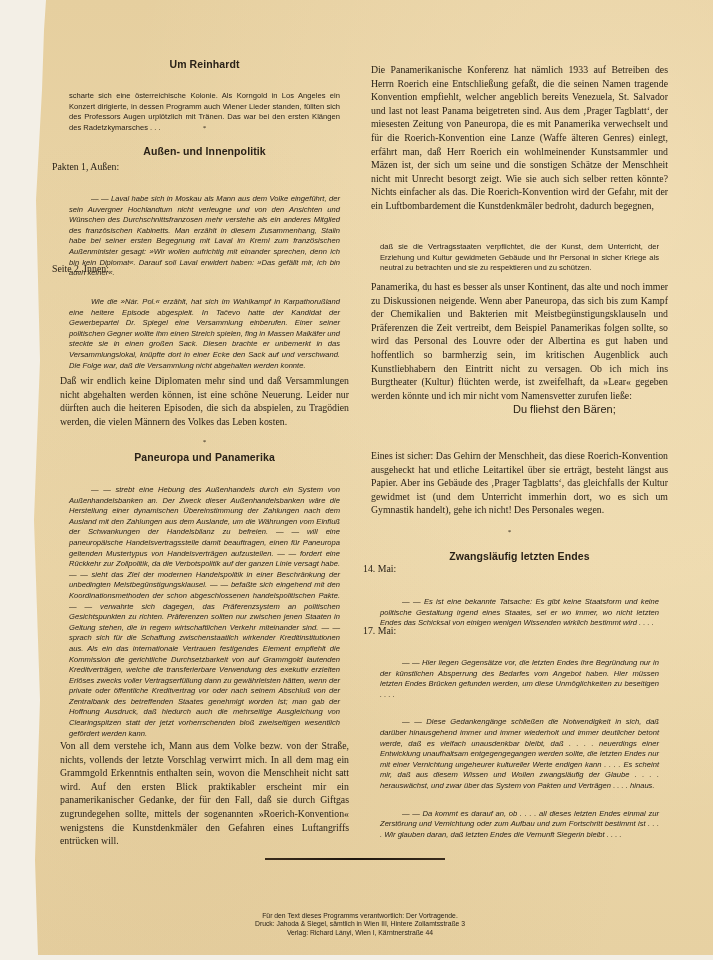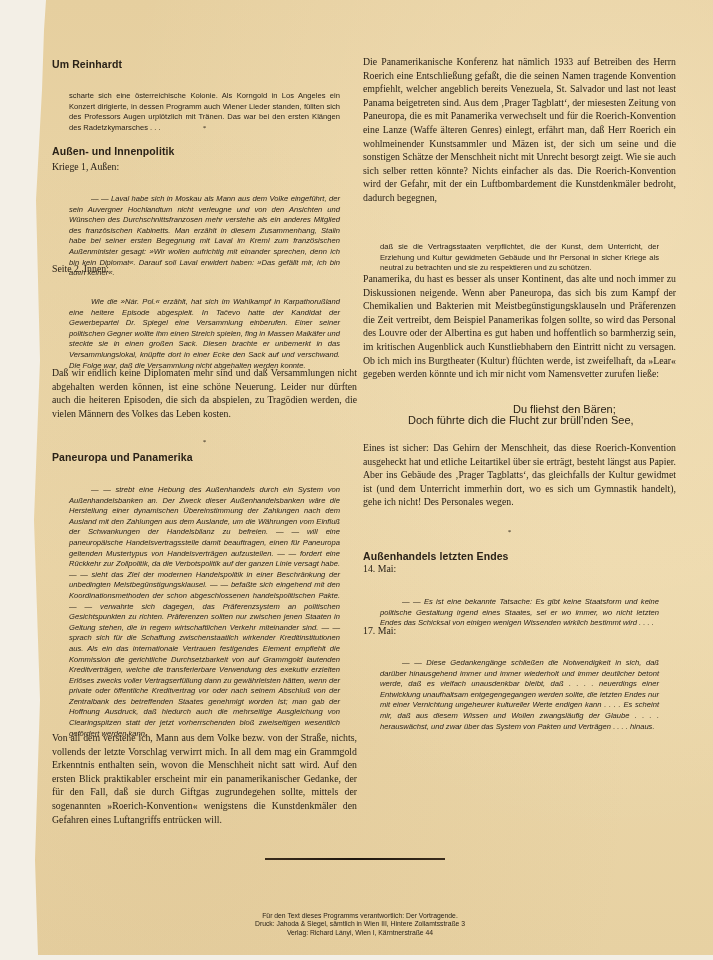--- a/index.html
+++ b/index.html
@@ -19,28 +19,28 @@
     content: ""; position: absolute; inset: 0;
     background: radial-gradient(ellipse at 85% 20%, rgba(255,240,210,0.35), transparent 60%),
                 radial-gradient(ellipse at 20% 80%, rgba(190,150,90,0.12), transparent 60%);
   }
   .col { position: absolute; top: 0; }
   .col-left { left: 52px; width: 305px; }
   .col-right { left: 363px; width: 313px; }
   .abs { position: absolute; left: 0; right: 0; }
   .h {
     font-family: "Liberation Sans", "DejaVu Sans", sans-serif;
-    font-weight: bold; font-size: 10.5px; margin: 0; letter-spacing: 0.1px;
+    font-weight: bold; font-size: 10.5px; text-align: center; margin: 0; letter-spacing: 0.1px;
   }
   .small {
     font-family: "Liberation Sans", "DejaVu Sans", sans-serif;
     font-size: 7.6px; line-height: 10.6px; text-align: justify; margin: 17px;
   }
   .big {
-    font-size: 9.8px; line-height: 13.6px; text-align: justify; margin: 0;
+    font-size: 9.8px; line-height: 13.6px; text-align: justify; margin: 8px;
   }
   .label { font-size: 9.8px; margin: 0; }
   .indent { text-indent: 22px; font-style: italic; }
   .star { text-align: center; font-size: 7px; }
   .poem { font-family: "Liberation Sans", sans-serif; font-size: 11px; line-height: 10.6px; margin: 0; }
   .rule {
     position: absolute; left: 265px; top: 858px; width: 180px; height: 2px;
     background: linear-gradient(90deg, #3a2c1c 0%, #1e160e 50%, #3a2c1c 100%);
   }
   .imprint {
@@ -59,21 +59,21 @@
   </div>
   <div class="abs" style="top:74px">
     <p class="small">scharte sich eine österreichische Kolonie. Als Korngold in Los Angeles ein Konzert dirigierte, in dessen Programm auch Wiener Lieder standen, füllten sich des Professors Augen urplötzlich mit Tränen. Das war bei den ersten Klängen des Radetzkymarsches . . .</p>
   </div>
   <div class="abs star" style="top:124px">*</div>
 
   <div class="abs" style="top:145px">
     <h2 class="h">Außen- und Innenpolitik</h2>
   </div>
   <div class="abs" style="top:161px">
-    <p class="label">Kriege 1, Außen:</p>
+    <p class="label">Pakten 1, Außen:</p>
   </div>
   <div class="abs" style="top:177px">
     <p class="small indent">— — Laval habe sich in Moskau als Mann aus dem Volke eingeführt, der sein Auvergner Hochlandtum nicht verleugne und von den Ansichten und Wünschen des Durchschnittsfranzosen mehr verstehe als ein anderes Mitglied des französischen Kabinetts. Man erzählt in diesem Zusammenhang, Stalin habe bei seiner ersten Begegnung mit Laval im Kreml zum französischen Außenminister gesagt: »Wir wollen aufrichtig mit einander sprechen, denn ich bin kein Diplomat«. Darauf soll Laval erwidert haben: »Das gefällt mir, ich bin auch keiner«.</p>
   </div>
   <div class="abs" style="top:263px">
     <p class="label">Seite 2, Innen:</p>
   </div>
   <div class="abs" style="top:280px">
     <p class="small indent">Wie die »Nár. Pol.« erzählt, hat sich im Wahlkampf in Karpathorußland eine heitere Episode abgespielt. In Tačevo hatte der Kandidat der Gewerbepartei Dr. Spiegel eine Versammlung einberufen. Einer seiner politischen Gegner wollte ihm einen Streich spielen, fing in Massen Maikäfer und steckte sie in einen großen Sack. Diesen brachte er unbemerkt in das Versammlungslokal, knüpfte dort in einer Ecke den Sack auf und verschwand. Die Folge war, daß die Versammlung nicht abgehalten werden konnte.</p>
   </div>
@@ -98,41 +98,42 @@
     <p class="big">Die Panamerikanische Konferenz hat nämlich 1933 auf Betreiben des Herrn Roerich eine Entschließung gefaßt, die die seinen Namen tragende Konvention empfiehlt, welcher angeblich bereits Venezuela, St. Salvador und last not least Panama beigetreten sind. Aus dem ‚Prager Tagblatt‘, der miesesten Zeitung von Paneuropa, die es mit Panamerika verwechselt und für die Roerich-Konvention eine Lanze (Waffe älteren Genres) einlegt, erfährt man, daß Herr Roerich ein wohlmeinender Kunstsammler und Mäzen ist, der sich um seine und die sonstigen Schätze der Menschheit nicht mit Unrecht besorgt zeigt. Wie sie auch sich selber retten könnte? Nichts einfacher als das. Die Roerich-Konvention wird der Gefahr, mit der ein Luftbombardement die Kunstdenkmäler bedroht, dadurch begegnen,</p>
   </div>
   <div class="abs" style="top:225px">
     <p class="small">daß sie die Vertragsstaaten verpflichtet, die der Kunst, dem Unterricht, der Erziehung und Kultur gewidmeten Gebäude und ihr Personal in sicher Kriege als neutral zu betrachten und sie zu respektieren und zu schützen.</p>
   </div>
   <div class="abs" style="top:272px">
     <p class="big">Panamerika, du hast es besser als unser Kontinent, das alte und noch immer zu Diskussionen neigende. Wenn aber Paneuropa, das sich bis zum Kampf der Chemikalien und Bakterien mit Meistbegünstigungsklauseln und Präferenzen die Zeit vertreibt, dem Beispiel Panamerikas folgen sollte, so wird das Personal des Louvre oder der Albertina es gut haben und hoffentlich so barmherzig sein, im kritischen Augenblick auch Kunstliebhabern den Eintritt nicht zu versagen. Ob ich mich ins Burgtheater (Kultur) flüchten werde, ist zweifelhaft, da »Lear« gegeben werden könnte und ich mir nicht vom Namensvetter zurufen ließe:</p>
   </div>
   <div class="abs" style="top:404px">
     <p class="poem" style="padding-left:150px">Du fliehst den Bären;</p>
-    <p class="poem" style="padding-left:45px">Doch führte dich die Flucht zur brüll’nden See,</p>
   </div>
   <div class="abs" style="top:441px">
     <p class="big">Eines ist sicher: Das Gehirn der Menschheit, das diese Roerich-Konvention ausgeheckt hat und etliche Leitartikel über sie erträgt, besteht längst aus Papier. Aber ins Gebäude des ‚Prager Tagblatts‘, das gleichfalls der Kultur gewidmet ist (und dem Unterricht immerhin dort, wo es sich um Gymnastik handelt), gehe ich nicht! Des Personales wegen.</p>
   </div>
   <div class="abs star" style="top:528px;left:-20px">*</div>
 
   <div class="abs" style="top:550px">
-    <h2 class="h">Außenhandels letzten Endes</h2>
+    <h2 class="h">Zwangsläufig letzten Endes</h2>
   </div>
   <div class="abs" style="top:563px">
     <p class="label">14. Mai:</p>
   </div>
   <div class="abs" style="top:580px">
     <p class="small indent">— — Es ist eine bekannte Tatsache: Es gibt keine Staatsform und keine politische Gestaltung irgend eines Staates, sei er wo immer, wo nicht letzten Endes das Schicksal von einigen wenigen Wissenden wirklich bestimmt wird . . . .</p>
   </div>
   <div class="abs" style="top:625px">
     <p class="label">17. Mai:</p>
   </div>
   <div class="abs" style="top:641px">
+    <p class="small indent">— — Hier liegen Gegensätze vor, die letzten Endes ihre Begründung nur in der künstlichen Absperrung des Bedarfes vom Angebot haben. Hier müssen letzten Endes Brücken gefunden werden, um diese Unmöglichkeiten zu beseitigen . . . .</p>
     <p class="small indent">— — Diese Gedankengänge schließen die Notwendigkeit in sich, daß darüber hinausgehend immer und immer wiederholt und immer deutlicher betont werde, daß es vielfach unausdenkbar bleibt, daß . . . . neuerdings einer Entwicklung unaufhaltsam entgegengegangen werden sollte, die letzten Endes nur mit einer Vernichtung ungeheurer kultureller Werte endigen kann . . . . Es scheint mir, daß aus diesem Wissen und Wollen zwangsläufig der Glaube . . . . herauswächst, und zwar über das System von Pakten und Verträgen . . . . hinaus.</p>
+    <p class="small indent">— — Da kommt es darauf an, ob . . . . all dieses letzten Endes einmal zur Zerstörung und Vernichtung oder zum Aufbau und zum Fortschritt bestimmt ist . . . . Wir glauben daran, daß letzten Endes die Vernunft Siegerin bleibt . . . .</p>
   </div>
 </div>
 
 <div class="rule"></div>
 
 <div class="imprint">
   <div>Für den Text dieses Programms verantwortlich: Der Vortragende.</div>
   <div>Druck: Jahoda &amp; Siegel, sämtlich in Wien III, Hintere Zollamtsstraße 3</div>
   <div>Verlag: Richard Lányi, Wien I, Kärntnerstraße 44</div>
 </div>

